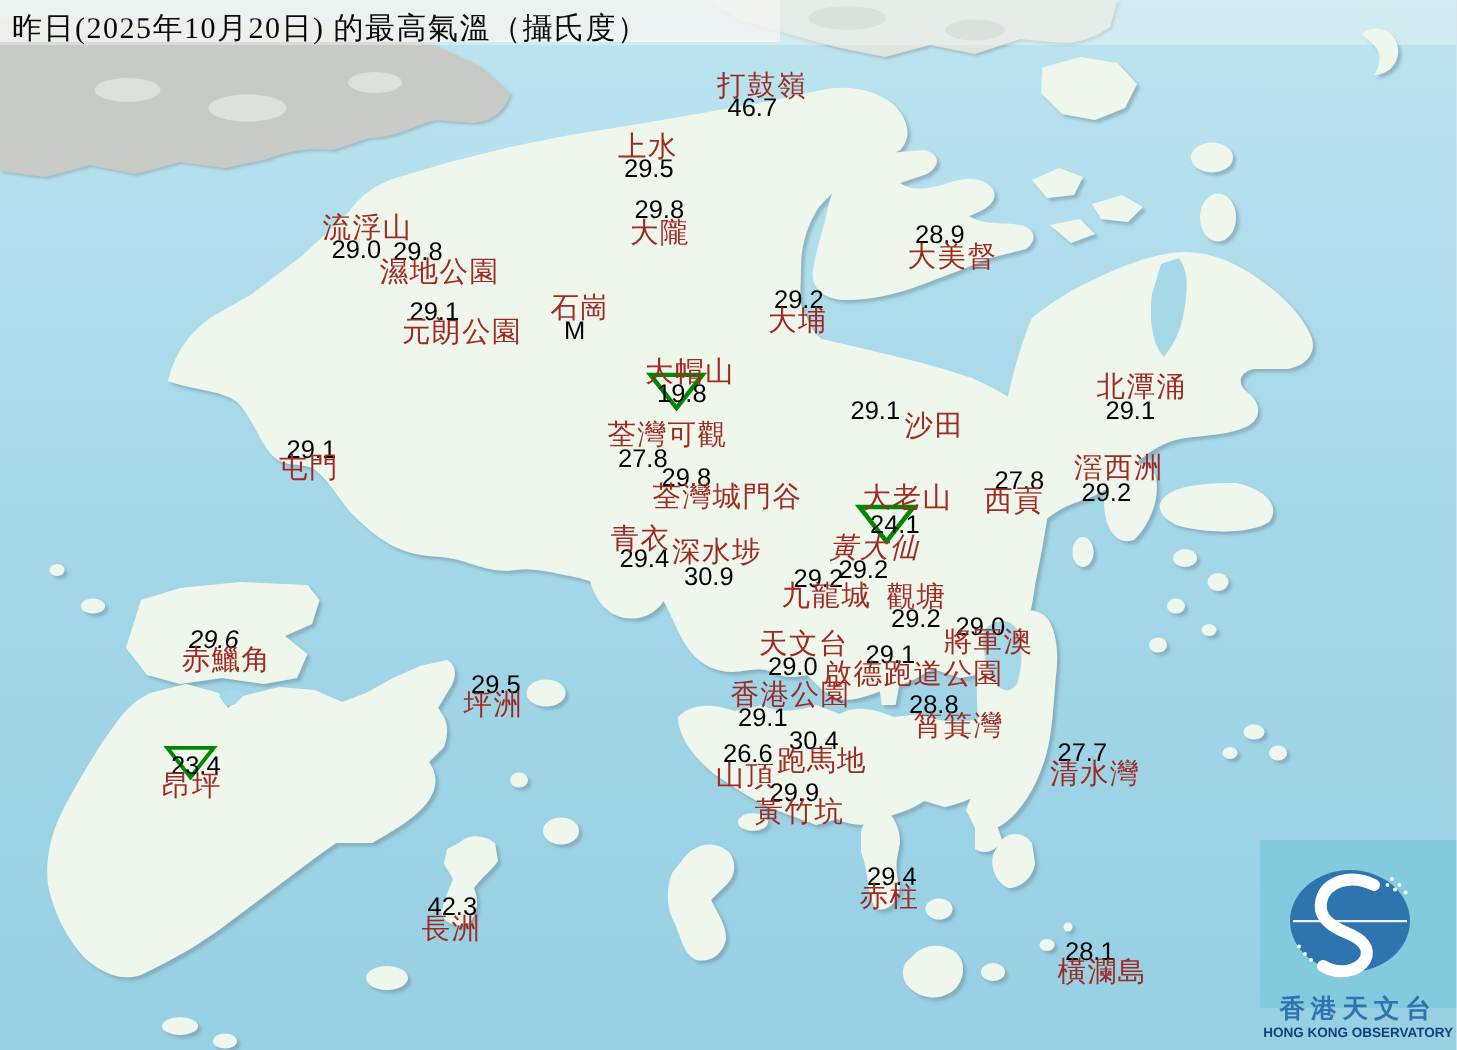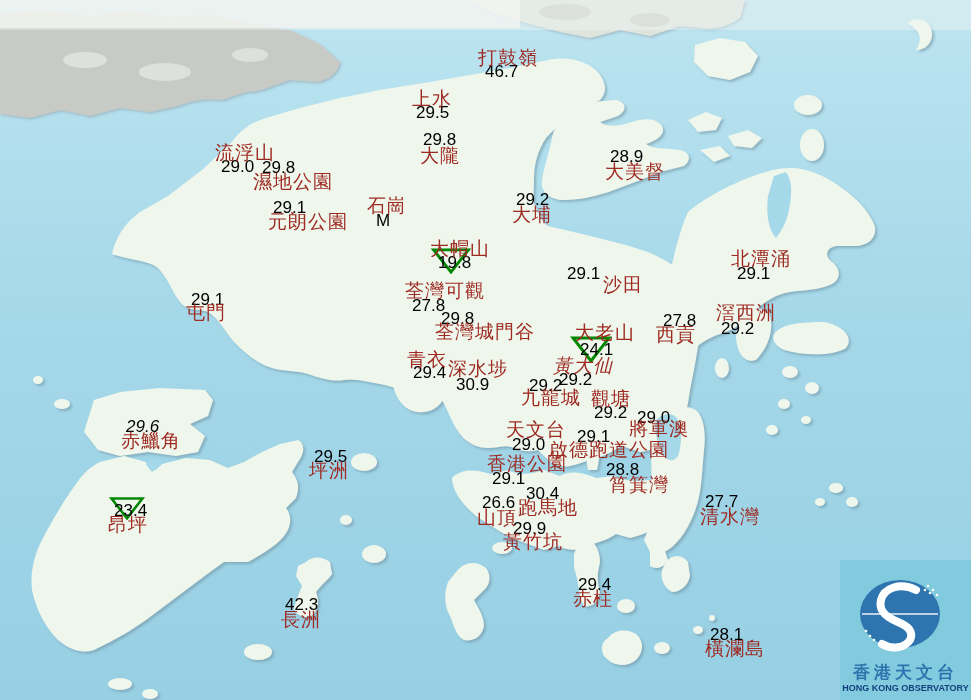--- a/index.html
+++ b/index.html
@@ -18,21 +18,21 @@
   .st-label{
     position:absolute;color:var(--label);font-size:19px;line-height:1;
     letter-spacing:1px;white-space:nowrap;
     font-family:"Liberation Serif","DejaVu Serif",serif;
   }
   .st-value{
     position:absolute;color:var(--value);font-size:17px;line-height:1;
     white-space:nowrap;font-family:"Liberation Sans",sans-serif;
   }
   .min-marker{position:absolute;}
-  .hko-logo{position:absolute;left:840px;top:560px;width:131px;height:140px;background:var(--logobg);}
+  .hko-logo{position:absolute;left:840px;top:560px;width:131px;height:112px;background:var(--logobg);}
   .logo-zh{
     position:absolute;left:0;right:0;top:104px;text-align:center;
     color:var(--logoblue);font-size:17px;font-weight:bold;letter-spacing:4px;
     font-family:"Liberation Serif",serif;line-height:1;
   }
   .logo-en{
     position:absolute;left:0;right:0;top:124px;text-align:center;
     color:#14407c;font-size:9px;font-weight:bold;letter-spacing:0px;
     font-family:"Liberation Sans",sans-serif;line-height:1;
   }
@@ -138,20 +138,21 @@
       <ellipse fill="#e6e9e4" opacity="0.7" cx="250" cy="55" rx="18" ry="7"></ellipse>
       <path fill="#dfe4dc" d="M470,0 L745,0 740,18 C728,26 716,30 702,28 L680,26 650,36 620,30 590,38 560,32 530,24 495,14 Z"></path>
       <ellipse fill="var(--urban)" opacity="0.75" cx="565" cy="12" rx="26" ry="8"></ellipse>
       <ellipse fill="var(--urban)" opacity="0.75" cx="650" cy="20" rx="20" ry="7"></ellipse>
     </g>
 
     <rect x="0" y="0" width="971" height="30" fill="#edf3f1" opacity="0.45"></rect>
     <rect x="0" y="0" width="520" height="28" fill="#f3f6f2" opacity="0.75"></rect>
   </svg>
 
+  <div class="map-title">昨日(2025年10月20日) 的最高氣溫（攝氏度）</div>
 
   <div>
       <div class="st-value" style="left: 485px; top: 63px;">46.7</div>
       <div class="st-label" style="left: 478px; top: 48px;">打鼓嶺</div>
       <div class="st-value" style="left: 416px; top: 104px;">29.5</div>
       <div class="st-label" style="left: 412px; top: 89px;">上水</div>
       <div class="st-value" style="left: 423px; top: 131px;">29.8</div>
       <div class="st-label" style="left: 420px; top: 146px;">大隴</div>
       <div class="st-value" style="left: 221px; top: 158px;">29.0</div>
       <div class="st-label" style="left: 215px; top: 143px;">流浮山</div>

